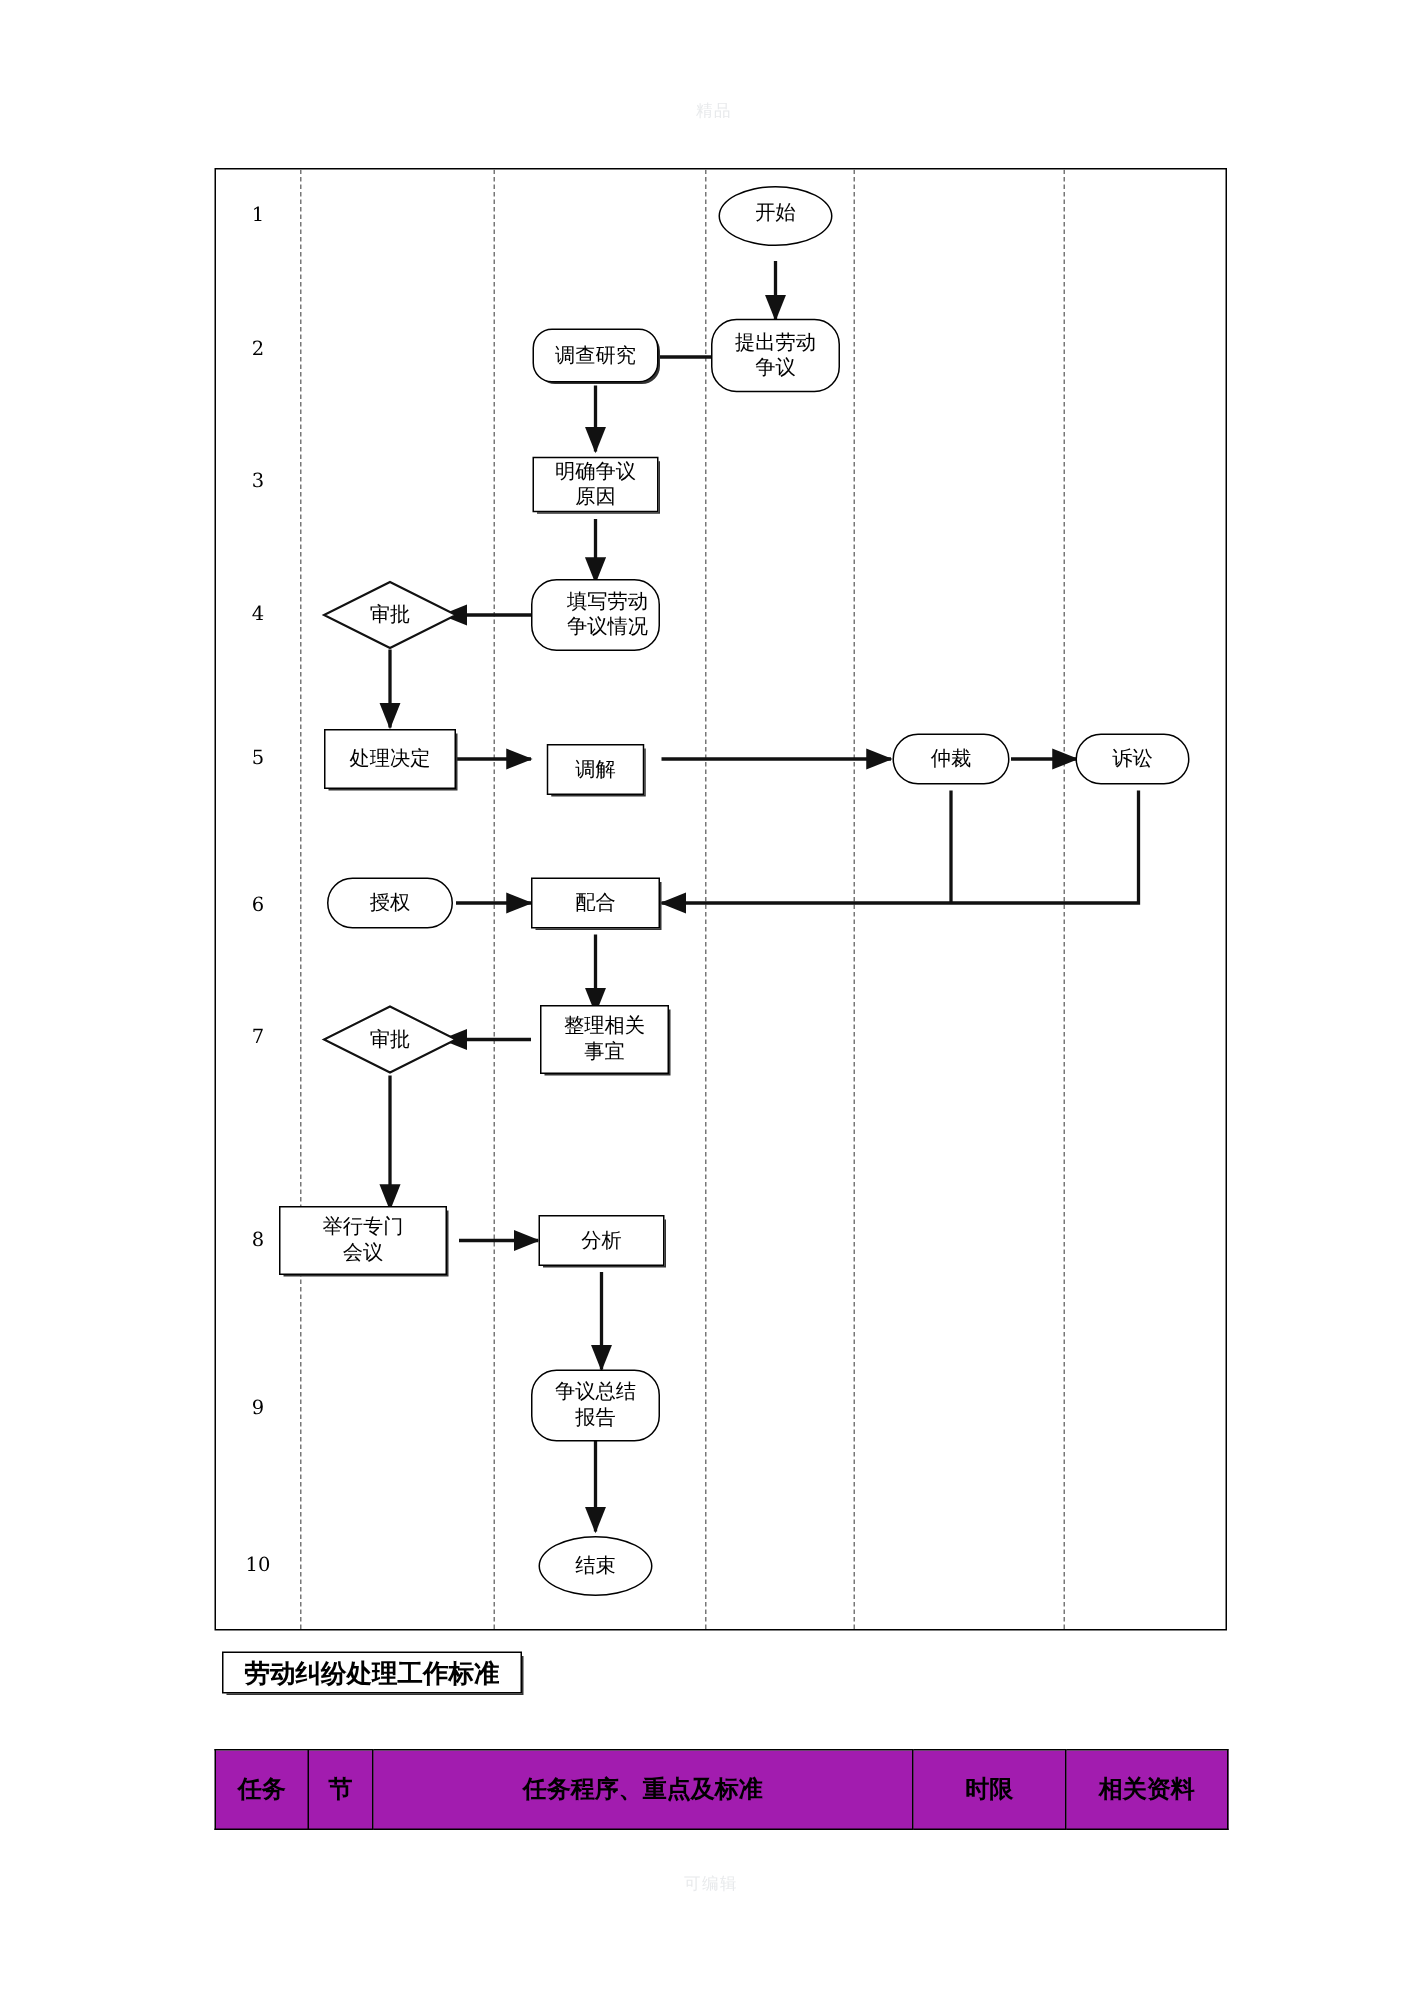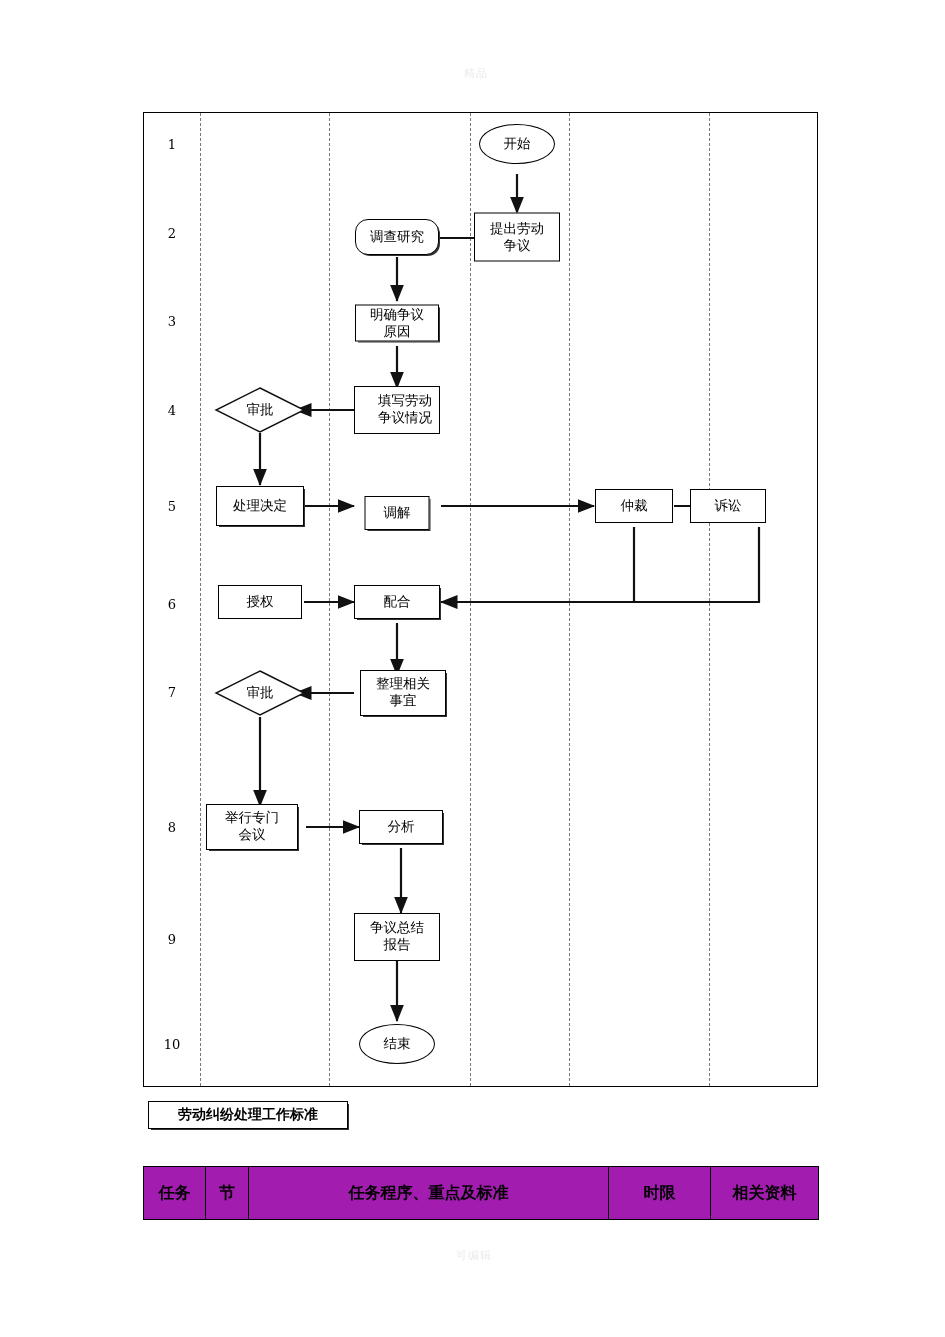--- a/index.html
+++ b/index.html
@@ -76,21 +76,21 @@
     line-height: 1.25;
     color: #000000;
     display: flex;
     align-items: center;
     justify-content: center;
     text-align: center;
     transform: translate(-50%, -50%);
     white-space: pre-line;
     box-shadow: 2px 2px 0 -1px #333;
   }
-  .node.plain { box-shadow: none; }
+  .node.plain { box-shadow: none; border-radius: 17px; }
   .node.oval {
     border-radius: 50%;
     box-shadow: none;
   }
   .diamond-wrap {
     position: absolute;
     transform: translate(-50%, -50%);
   }
   .diamond-wrap svg { display: block; }
   .diamond-label {
@@ -118,21 +118,21 @@
     position: absolute;
     left: 148px;
     top: 1101px;
     width: 200px;
     height: 28px;
     border: 1px solid #000000;
     box-sizing: border-box;
     display: flex;
     align-items: center;
     justify-content: center;
-    font-size: 14px;
+    font-size: 17px;
     font-weight: bold;
     background: #ffffff;
     box-shadow: 2px 2px 0 -1px #333;
   }
 
   
   #std-table {
     position: absolute;
     left: 143px;
     top: 1166px;
@@ -215,21 +215,21 @@
         <line x1="116" y1="604" x2="116" y2="693" marker-end="url(#ah)"></line>
 
         <line x1="162" y1="714" x2="215" y2="714" marker-end="url(#ah)"></line>
 
         <line x1="257" y1="735" x2="257" y2="800" marker-end="url(#ah)"></line>
 
         <line x1="253" y1="847" x2="253" y2="908" marker-end="url(#ah)"></line>
       </g>
     </svg>
 
-    <div class="node oval" style="left:373px; top:31px; width:76px; height:40px;">开始</div>
+    <div class="node oval" style="left:373px; top:31px; width:76px; height:40px;font-family:Liberation Mono, monospace;">开始</div>
 
     <div class="node plain" style="left:373px; top:124px; width:86px; height:49px;">提出劳动
 争议</div>
 
     <div class="node" style="left:253px; top:124px; width:84px; height:36px;border-radius:13px;">调查研究</div>
 
     <div class="node" style="left:253px; top:210px; width:84px; height:37px;">明确争议
 原因</div>
 
     <div class="node plain" style="left:253px; top:297px; width:86px; height:48px;padding-left:16px;">填写劳动
@@ -241,37 +241,37 @@
         </svg>
       <div class="diamond-label">审批</div>
     </div>
 
     <div class="node" style="left:116px; top:393px; width:88px; height:40px;">处理决定</div>
 
     <div class="node" style="left:253px; top:400px; width:65px; height:34px;">调解</div>
 
     <div class="node plain" style="left:490px; top:393px; width:78px; height:34px;">仲裁</div>
 
-    <div class="node plain" style="left:584px; top:393px; width:76px; height:34px;">诉讼</div>
+    <div class="node plain" style="left:611px; top:393px; width:76px; height:34px;">诉讼</div>
 
     <div class="node plain" style="left:116px; top:489px; width:84px; height:34px;">授权</div>
 
     <div class="node" style="left:253px; top:489px; width:86px; height:34px;">配合</div>
 
     <div class="node" style="left:259px; top:580px; width:86px; height:46px;">整理相关
 事宜</div>
 
     <div class="diamond-wrap" style="left:116px; top:580px; width:92px; height:48px;">
       <svg width="92" height="48" viewBox="0 0 92 48">
           <polygon points="46,2 90,24 46,46 2,24" fill="#fff" stroke="#111" stroke-width="1.4"></polygon>
         </svg>
       <div class="diamond-label">审批</div>
     </div>
 
-    <div class="node" style="left:108px; top:714px; width:92px; height:46px;">举行专门
+    <div class="node" style="left:98px; top:714px; width:112px; height:46px;">举行专门
 会议</div>
 
     <div class="node" style="left:257px; top:714px; width:84px; height:34px;">分析</div>
 
     <div class="node plain" style="left:253px; top:824px; width:86px; height:48px;">争议总结
 报告</div>
 
     <div class="node oval" style="left:253px; top:931px; width:76px; height:40px;">结束</div>
   </div>
 

